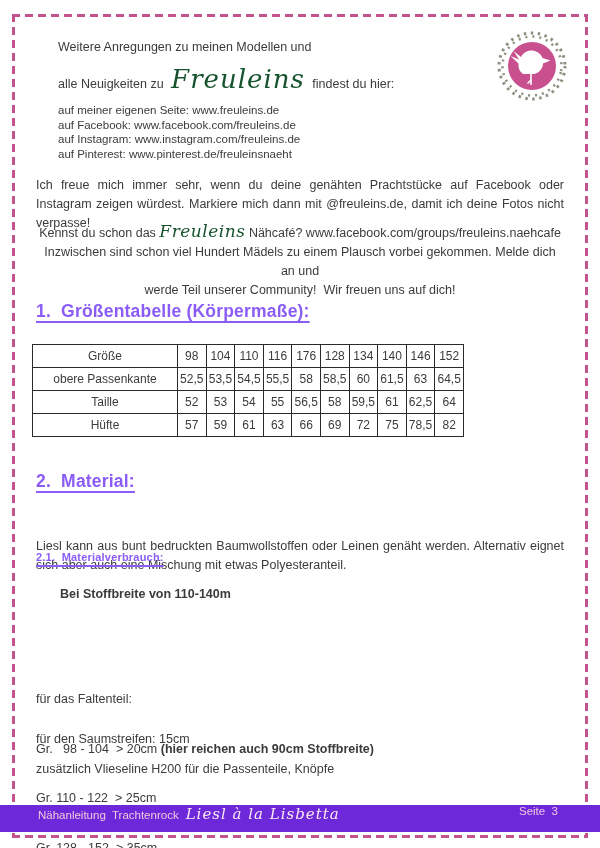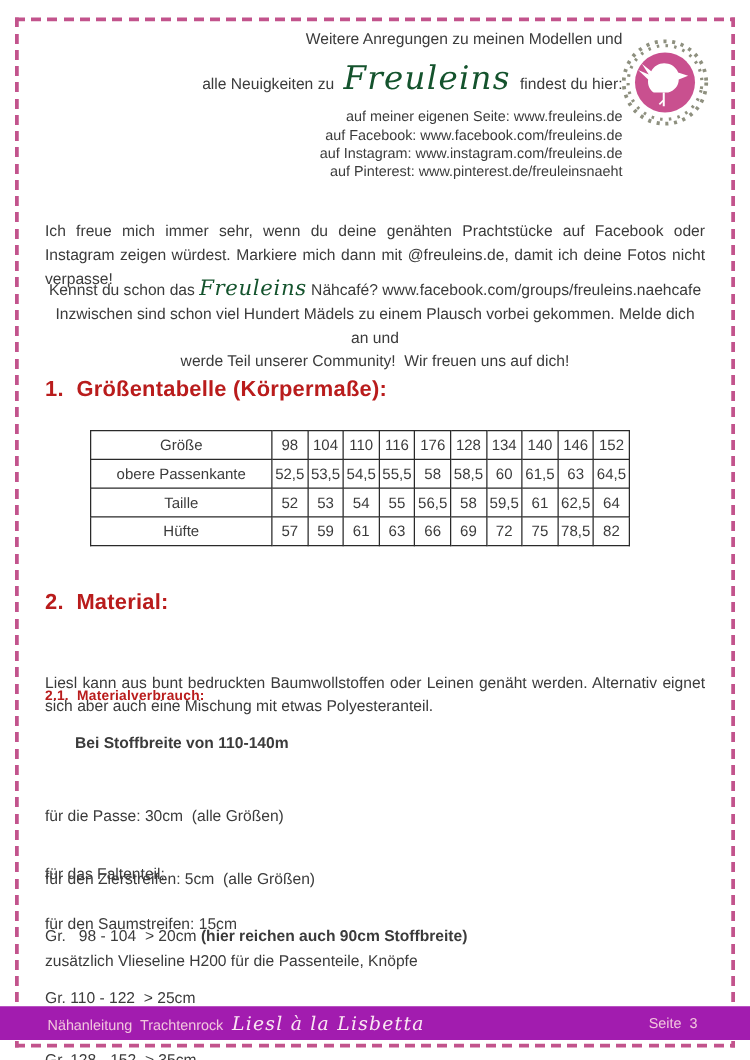--- a/index.html
+++ b/index.html
@@ -16,57 +16,57 @@
   .dash-h { position:absolute; height:3px; left:0; width:100%;
     background:repeating-linear-gradient(90deg,#c2538c 0 8px,transparent 8px 13px); }
   .dash-v { position:absolute; width:3px; top:0; height:100%;
     background:repeating-linear-gradient(180deg,#c2538c 0 8px,transparent 8px 13px); }
   .dash-top { top:0; } .dash-bottom { bottom:0; }
   .dash-left { left:0; } .dash-right { right:0; }
 
   .script { font-family:"DejaVu Serif", serif; font-style:italic; color:#14532d; }
 
   
-  .header-block { position:absolute; top:22px; left:58px; width:440px; text-align:right; }
+  .header-block { position:absolute; top:38px; left:58px; width:440px; text-align:left; }
   .header-line1 { font-size:12.5px; line-height:18px; }
   .header-line2 { margin-top:8px; font-size:12.5px; }
   .brand-big { font-size:26px; line-height:30px; letter-spacing:1px; padding:0 4px; }
   .header-links { margin-top:9px; font-size:11.5px; line-height:14.5px; }
 
   
   .logo { position:absolute; top:26px; left:492px; width:80px; height:80px; }
 
   
   .para { position:absolute; left:36px; width:528px; font-size:12.5px; line-height:19px;text-align:center; }
   .para-justify { text-align:justify; }
   .brand-inline { font-size:17px; letter-spacing:0.5px; }
 
   
   .section-title {
-    position:absolute; left:36px; color:#b91c1c; font-size:17.5px; font-weight:bold;
-    letter-spacing:0.2px; text-underline-offset:4px;
+    position:absolute; left:36px; color:#8b5cf6; font-size:17.5px; font-weight:bold;
+    letter-spacing:0.2px; text-decoration:underline; text-underline-offset:4px;
     text-decoration-thickness:1.5px; white-space:pre-wrap;
   }
 
   
-  .size-table { position:absolute; left:32px; top:344px; width:432px; border-collapse:collapse;margin-left:40px; }
+  .size-table { position:absolute; left:32px; top:344px; width:432px; border-collapse:collapse; }
   .size-table td {
     border:1px solid #2a2a2a; height:23px; text-align:center; vertical-align:middle;
     font-size:12px; padding:0 2px;
   }
   .size-table td.rowhead { width:145px; }
 
   .pre { white-space:pre-wrap; }
   .mat-line { position:absolute; left:36px; width:528px; font-size:12.5px; line-height:16.5px; }
   .bold { font-weight:bold; }
 
   
   .footer-bar {
     position:absolute; left:0; top:805px; width:600px; height:27px;
-    background:#a21caf; display:flex; align-items:center; z-index:5;
+    background:#6d28d9; display:flex; align-items:flex-start; z-index:5;
     padding:0 42px 0 38px;
   }
   .footer-left { display:flex; align-items:baseline; gap:7px; }
   .footer-text { color:#f2c6de; font-size:11.5px; white-space:pre-wrap; }
   .footer-script { font-family:"DejaVu Serif", serif; font-style:italic; color:#fbe8f3; font-size:15px; letter-spacing:1px; }
   .footer-page { margin-left:auto; color:#f2c6de; font-size:11.5px; white-space:pre-wrap; }
 </style>
 </head>
 <body>
 
@@ -171,24 +171,20 @@
   </table>
 
   <div class="section-title" style="top:471px;">2.  Material:</div>
 
   <div class="para para-justify" style="top:537px;">Liesl kann aus bunt bedruckten Baumwollstoffen  oder Leinen genäht werden. Alternativ eignet sich aber auch eine Mischung mit etwas Polyesteranteil.</div>
 
   <div class="section-title" style="top:551px; font-size:11px;">2.1.  Materialverbrauch:</div>
 
   <div class="mat-line bold" style="top:586px;padding-left:24px;">Bei Stoffbreite von 110-140m</div>
 
-  <div class="mat-line pre" style="top:612px;">
-    <div>für die Passe: 30cm  (alle Größen)</div>
-    <div>für den Zierstreifen: 5cm  (alle Größen)</div>
-  </div>
 
   <div class="mat-line pre" style="top:658px;">
     <div>für das Faltenteil:</div>
     <div><span>Gr.   98 - 104  &gt; 20cm </span><span class="bold">(hier reichen auch 90cm Stoffbreite)</span></div>
     <div><span>Gr. 110 - 122  &gt; 25cm</span><span class="bold"></span></div>
     <div><span>Gr. 128 - 152  &gt; 35cm</span><span class="bold"></span></div>
   </div>
 
   <div class="mat-line pre" style="top:731px;">für den Saumstreifen: 15cm</div>
 

